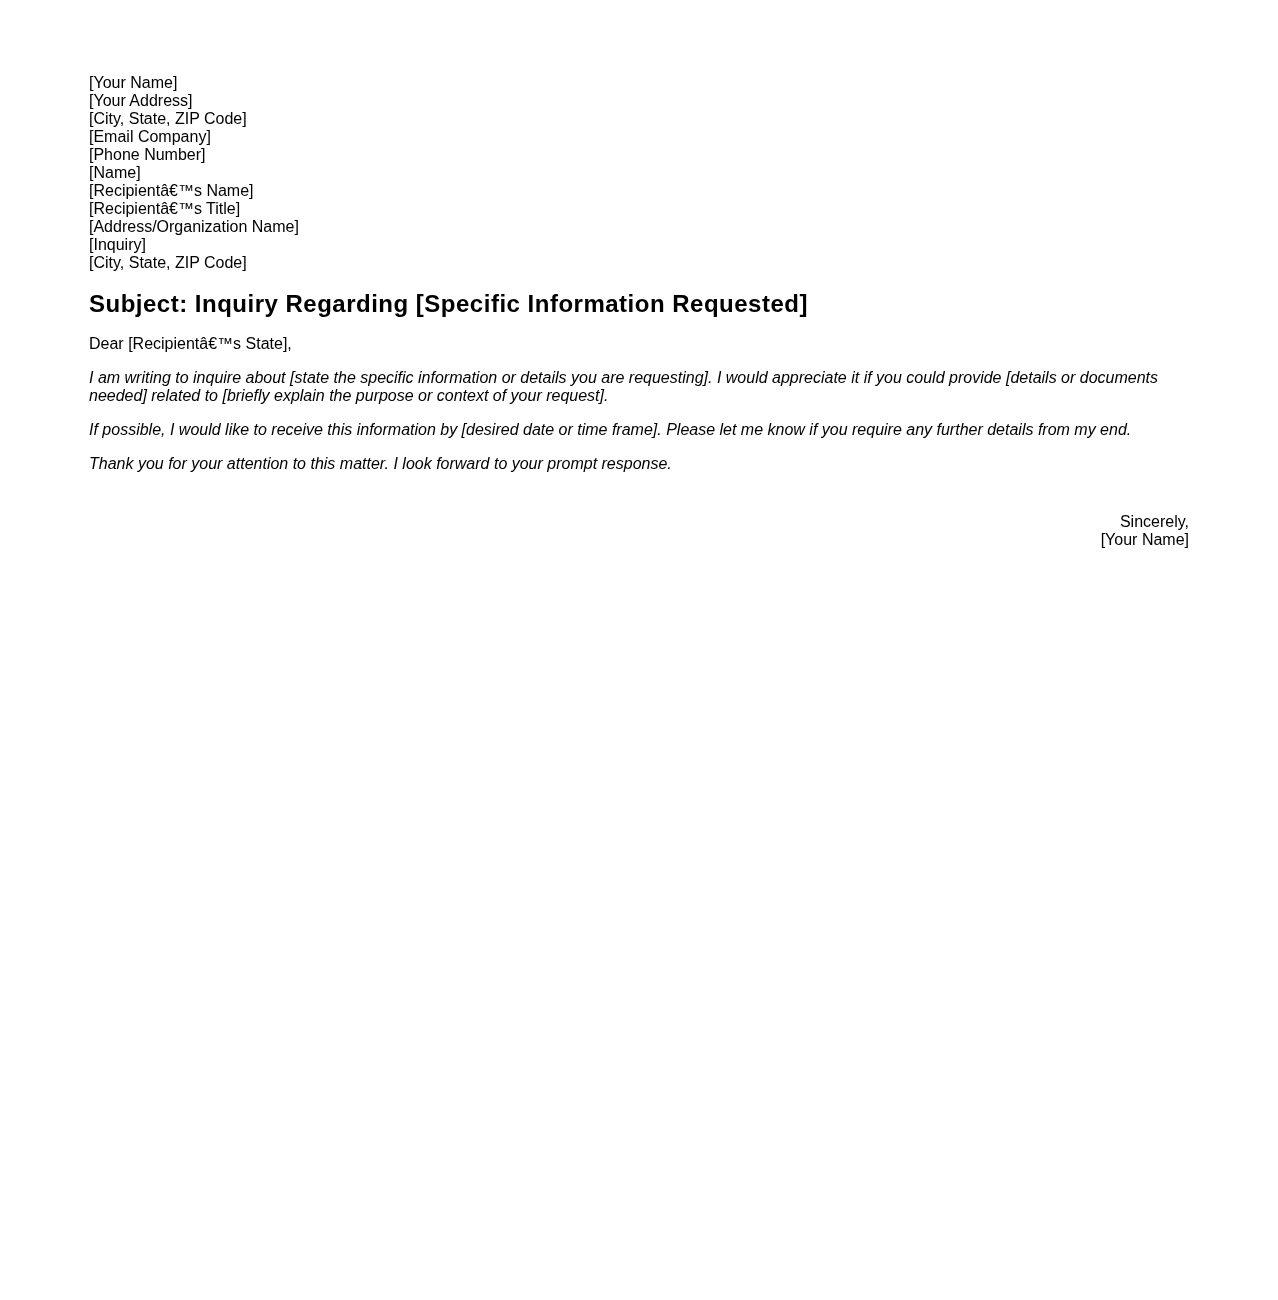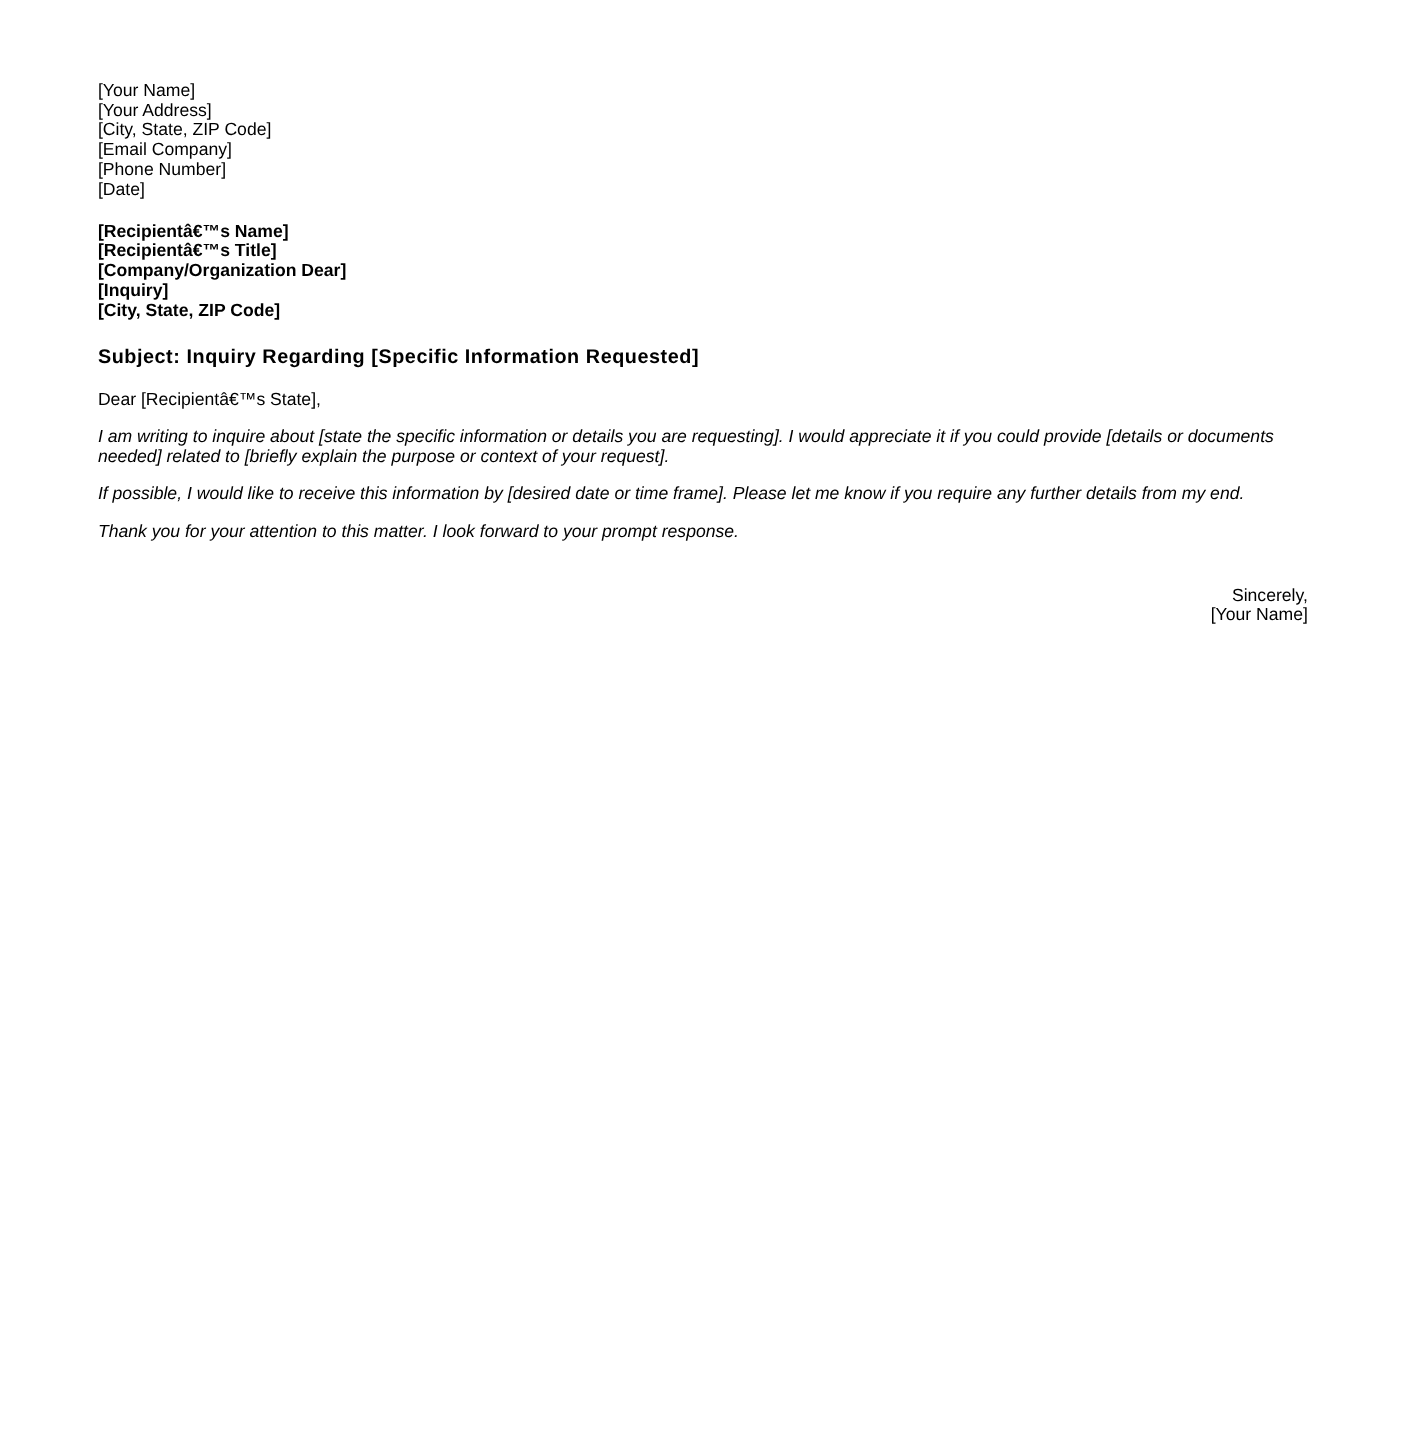--- a/index.html
+++ b/index.html
@@ -22,25 +22,23 @@
       top: 74px;
       width: 1100px;
     }
     .block {
       line-height: 18px;
     }
     .block div {
       white-space: pre;
     }
     .recipient-block {
-      margin-top: 20px;
-      font-weight: bold;
     }
     .subject {
-      font-size: 18px;
+      font-size: 24px;
       font-weight: bold;
       letter-spacing: 0.5px;
       margin: 19px 0 0 0;
       line-height: 26px;
     }
     .salutation {
       margin-top: 18px;
       line-height: 18px;
     }
     .para {
@@ -59,27 +57,27 @@
 <body>
 
 <div class="letter">
 
   <div class="block sender-block">
     <div>[Your Name]</div>
     <div>[Your Address]</div>
     <div>[City, State, ZIP Code]</div>
     <div>[Email Company]</div>
     <div>[Phone Number]</div>
-    <div>[Date]</div>
+    <div>[Name]</div>
   </div>
 
   <div class="block recipient-block">
     <div>[Recipientâ€™s Name]</div>
     <div>[Recipientâ€™s Title]</div>
-    <div>[Company/Organization Dear]</div>
+    <div>[Address/Organization Name]</div>
     <div>[Inquiry]</div>
     <div>[City, State, ZIP Code]</div>
   </div>
 
   <h2 class="subject">Subject: Inquiry Regarding [Specific Information Requested]</h2>
 
   <div class="salutation">Dear [Recipientâ€™s State],</div>
 
   <div class="para">I am writing to inquire about [state the specific information or details you are requesting]. I would appreciate it if you could provide [details or documents needed] related to [briefly explain the purpose or context of your request].</div>
   <div class="para">If possible, I would like to receive this information by [desired date or time frame]. Please let me know if you require any further details from my end.</div>

